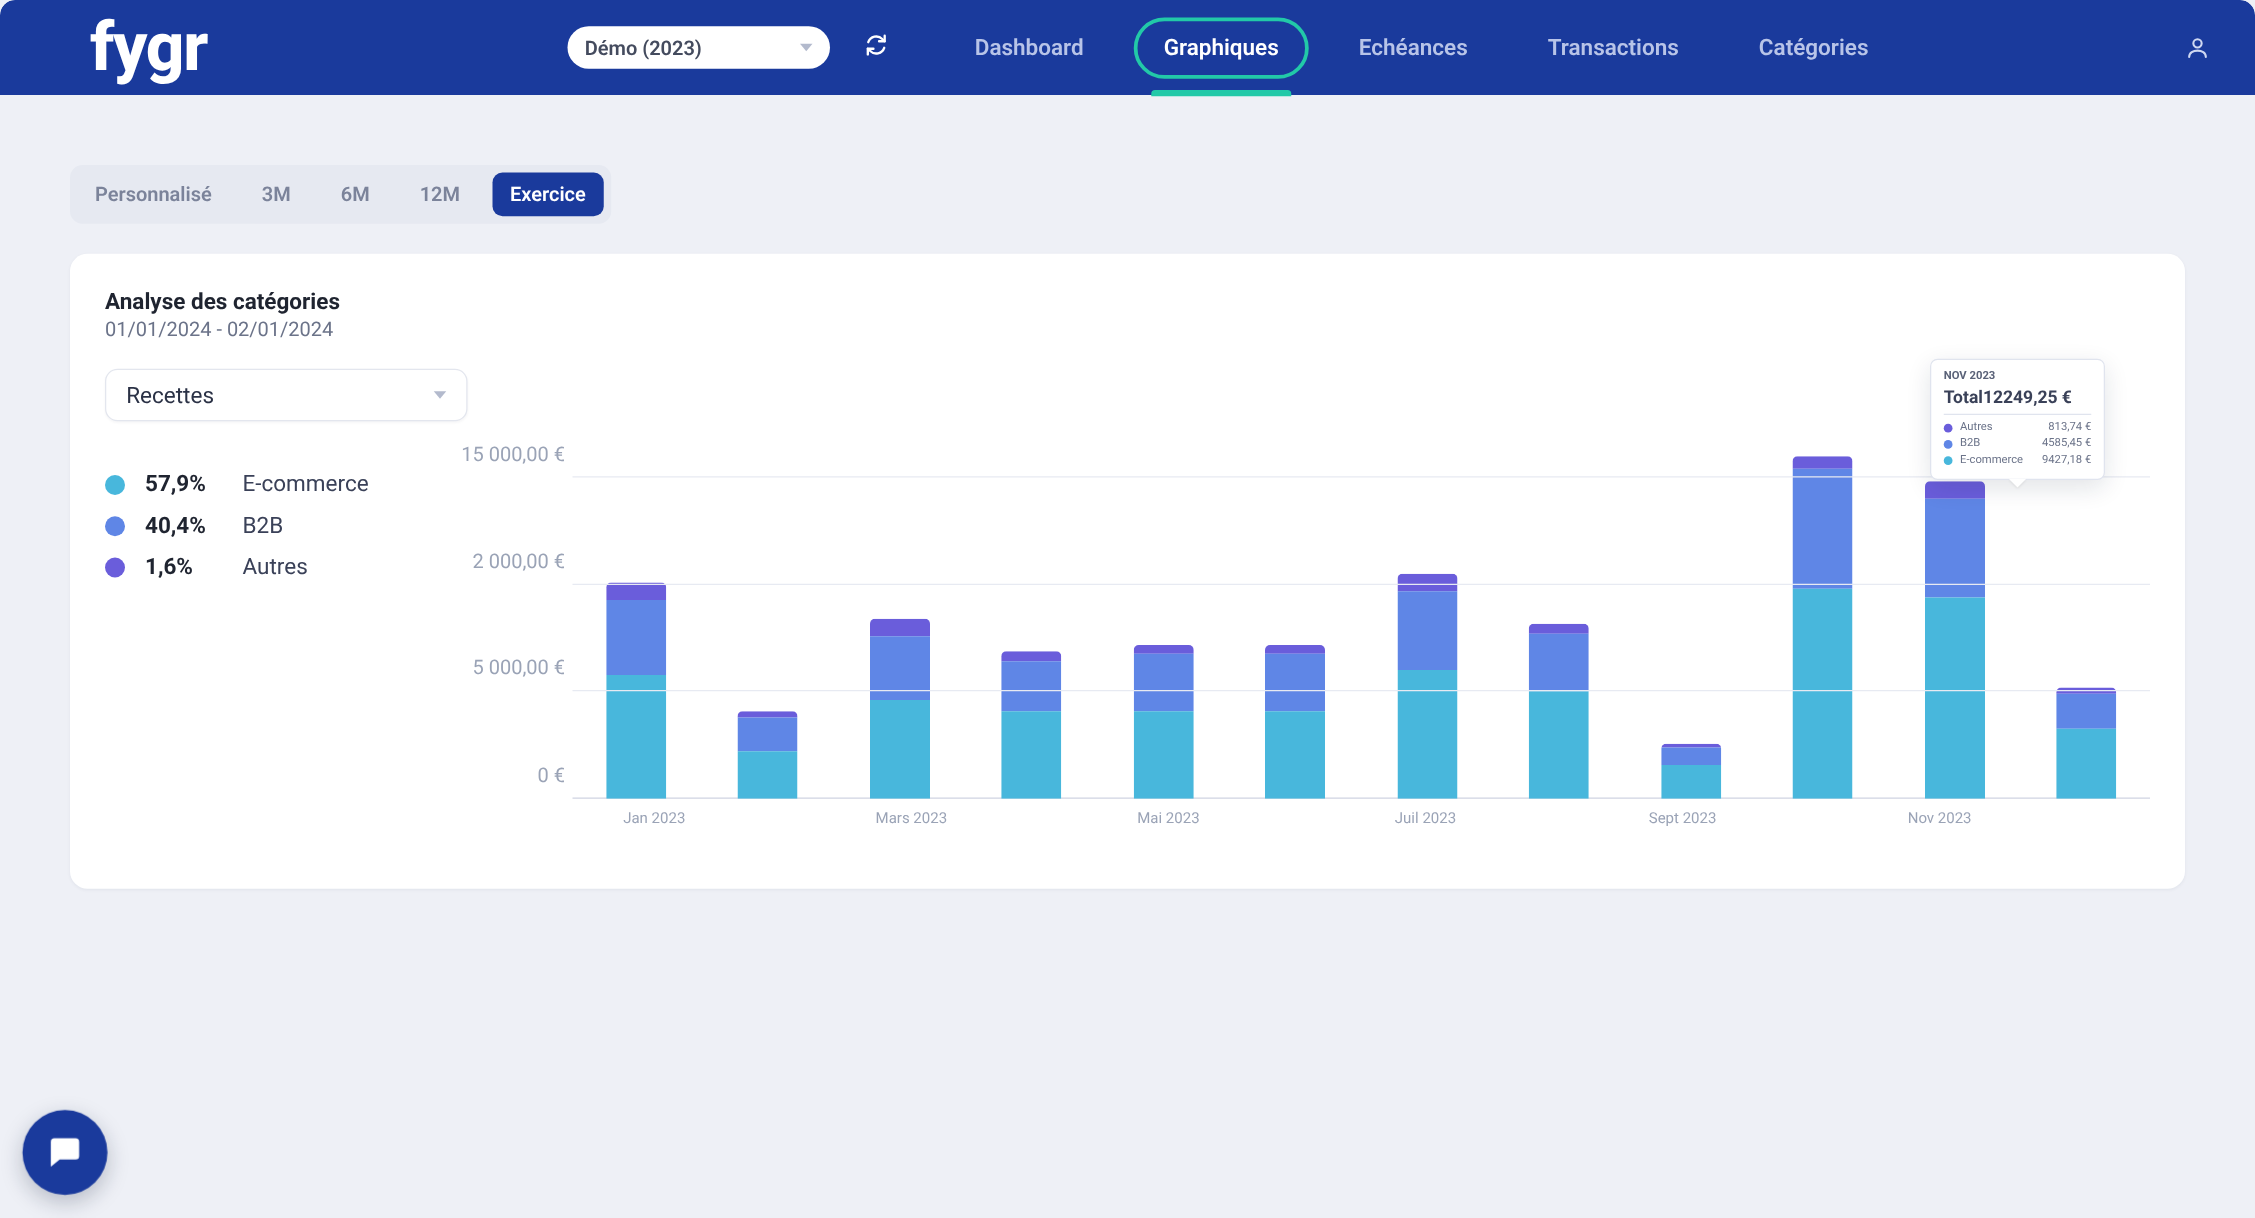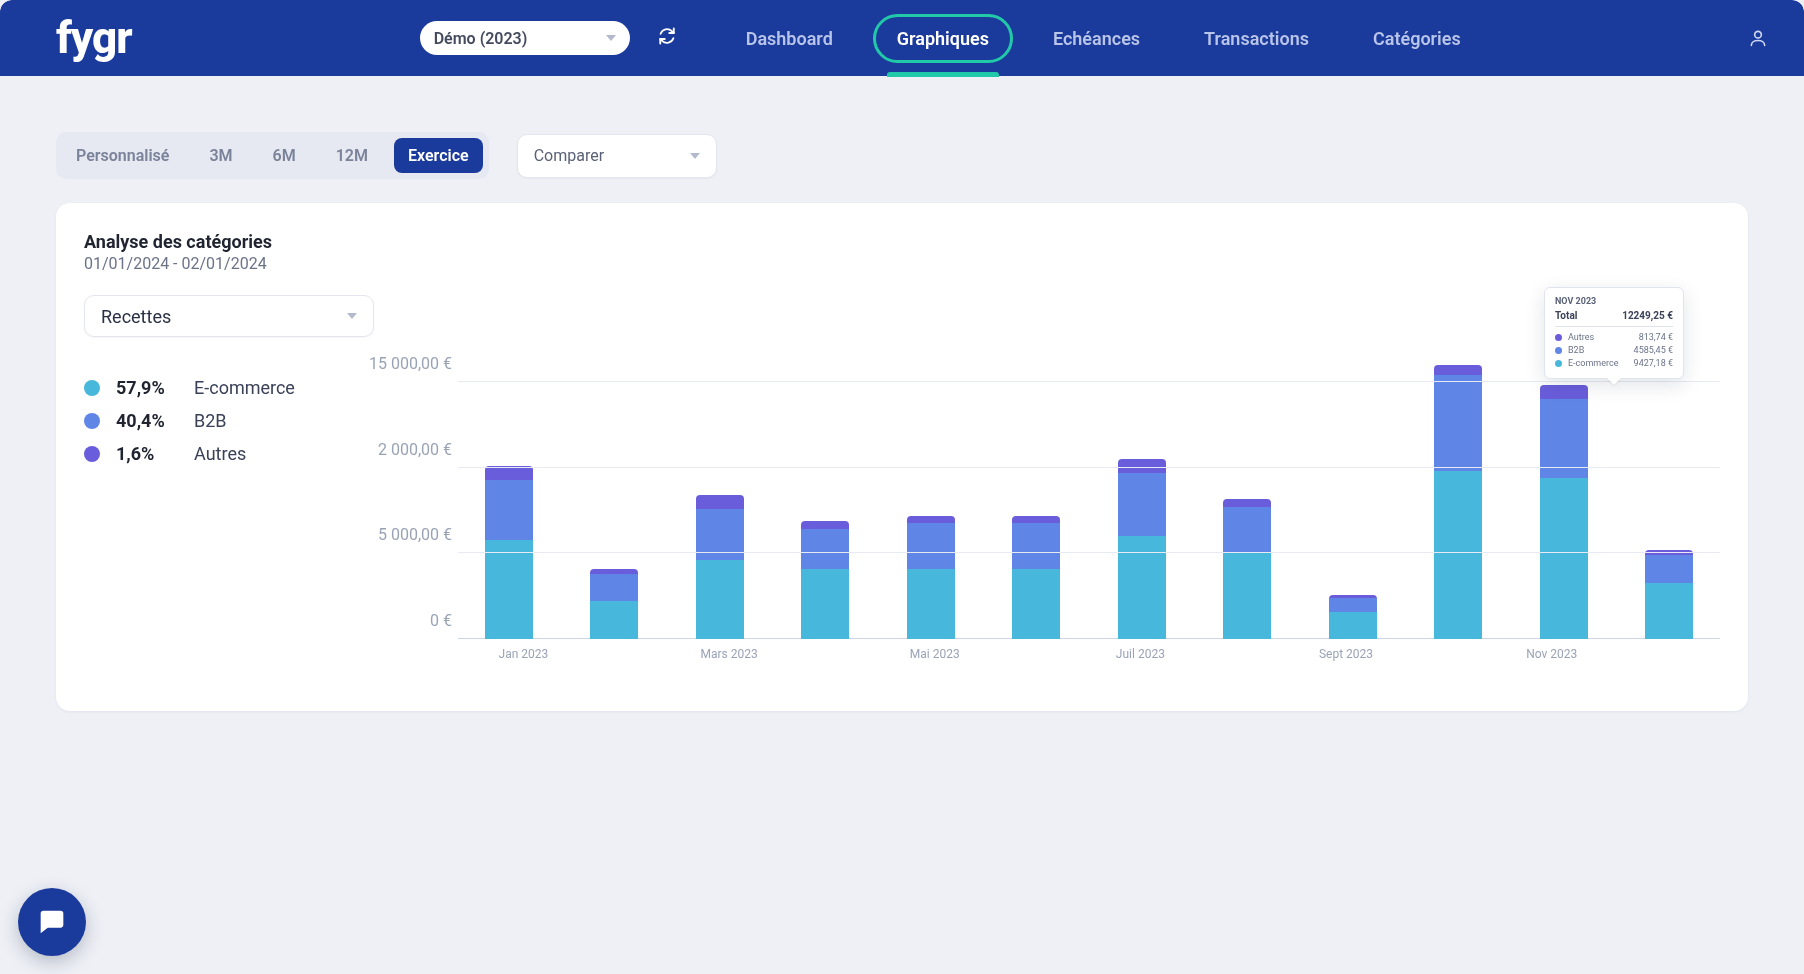--- a/index.html
+++ b/index.html
@@ -39,25 +39,26 @@
     height:76px;
     background:var(--navy);
     color:var(--navy-text);
     display:flex;
     align-items:center;
     padding:0 36px 0 56px;
     gap:28px;
     border-radius:12px 12px 0 0;
   }
   .logo{
-    font-size:44px;
+    font-size:54px;
     font-weight:800;
     letter-spacing:-1px;
     flex:0 0 auto;
     margin-right:260px;
+    margin-left:16px;
   }
   .account-select{
     background:#ffffff;
     color:#444b5e;
     border-radius:18px;
     height:34px;
     min-width:210px;
     display:flex;
     align-items:center;
     justify-content:space-between;
@@ -304,23 +305,23 @@
     padding:8px 10px 10px 10px;
     z-index:5;
   }
   .tooltip-title{
     font-weight:700;
     color:#5a6278;
     font-size:9px;
     margin-bottom:4px;
   }
   .tooltip-total{
-    display:flex;justify-content:space-between;
+    display:flex;justify-content:flex-start;
     font-weight:700;
-    font-size:10px;
+    font-size:14px;
     border-bottom:1px solid var(--tooltip-border);
     padding-bottom:5px;margin-bottom:5px;
   }
   .tooltip-row{
     display:flex;align-items:center;gap:6px;
     margin-top:3px;
     font-size:9px;
     color:#6b7389;
   }
   .tooltip-dot{width:7px;height:7px;border-radius:50%;}
@@ -392,24 +393,20 @@
 
 <div class="toolbar">
   <div class="chip-group">
     <div class="chip">Personnalisé</div>
     <div class="chip">3M</div>
     <div class="chip">6M</div>
     <div class="chip">12M</div>
     <div class="chip active">Exercice</div>
   </div>
 
-  <div class="compare-select">
-    <span>Comparer</span>
-    <span class="caret-down"></span>
-  </div>
 </div>
 
 <div class="card">
   <div class="card-title">Analyse des catégories</div>
   <div class="card-sub">01/01/2024 - 02/01/2024</div>
 
   <div class="category-select">
     <span>Recettes</span>
     <span class="caret-down"></span>
   </div>

